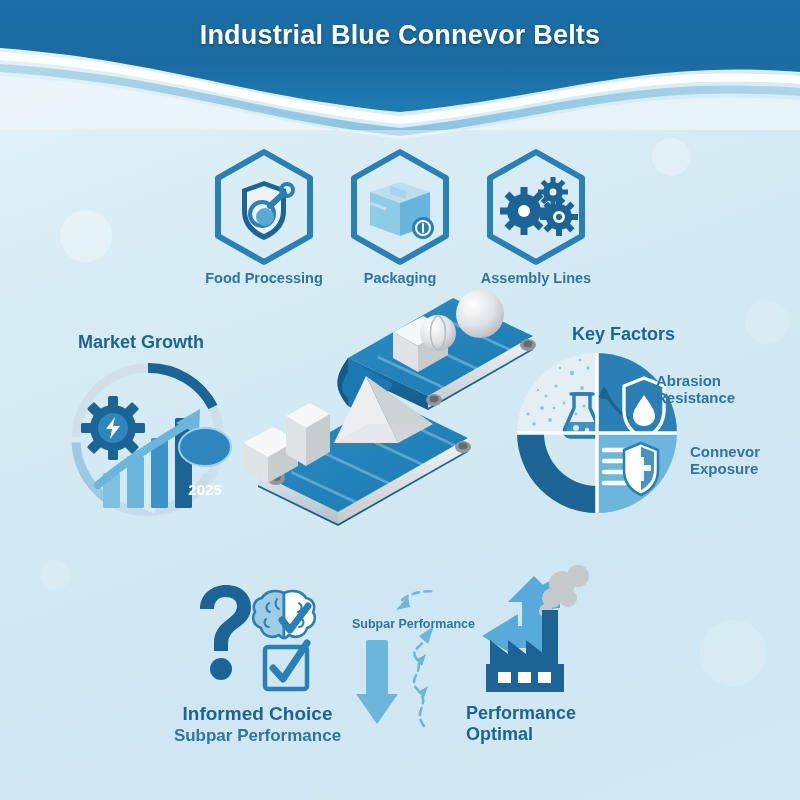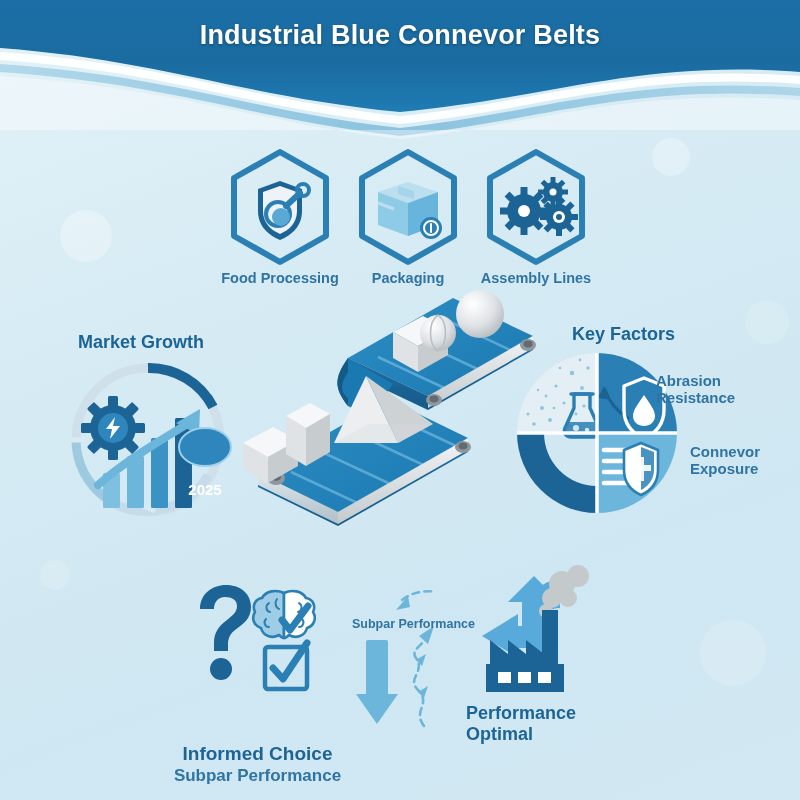--- a/index.html
+++ b/index.html
@@ -28,21 +28,21 @@
     font-size: 27px;
     font-weight: bold;
     letter-spacing: 0.2px;
     text-shadow: 0 1px 3px rgba(0,0,0,0.35);
     z-index: 5;
   }
 
   
   #hex-row {
     position: absolute; left: 200px; top: 148px; width: 400px; height: 145px;
-    display: flex; justify-content: flex-end; align-items: flex-start;
+    display: flex; justify-content: space-between; align-items: flex-start;
   }
   .hex-item { width: 128px; display: flex; flex-direction: column; align-items: center; }
   .hex-label {
     margin-top: 4px; font-size: 14.5px; color: #2f74a3; font-weight: 600;
     white-space: nowrap;
   }
 
   
   .sec-heading {
     position: absolute;
@@ -65,21 +65,21 @@
     line-height: 1.15; white-space: nowrap;
   }
   #kf-label-abrasion { left: 656px; top: 372px; }
   #kf-label-chemical { left: 690px; top: 443px; }
 
   
   #bottom-left-icons { position: absolute; left: 188px; top: 583px; width: 135px; height: 118px; }
   #bottom-left-labels {
     position: absolute; left: 120px; top: 703px; width: 275px; text-align: center;
   }
-  .bl-line1 { font-size: 19px; font-weight: bold; color: #1d6496; margin-top: 40px; }
+  .bl-line1 { font-size: 19px; font-weight: bold; color: #1d6496; }
   .bl-line2 { font-size: 17px; font-weight: 600; color: #2f74a3; margin-top: 1px; }
 
   #middle-flow { position: absolute; left: 340px; top: 588px; width: 190px; height: 140px; }
   #subpar-mid-label {
     position: absolute; left: 352px; top: 617px;
     font-size: 12.5px; color: #2f74a3; font-weight: 600; white-space: nowrap;
   }
 
   #bottom-right-icons { position: absolute; left: 480px; top: 558px; width: 140px; height: 150px; }
   #bottom-right-labels { position: absolute; left: 466px; top: 703px; width: 140px; }

